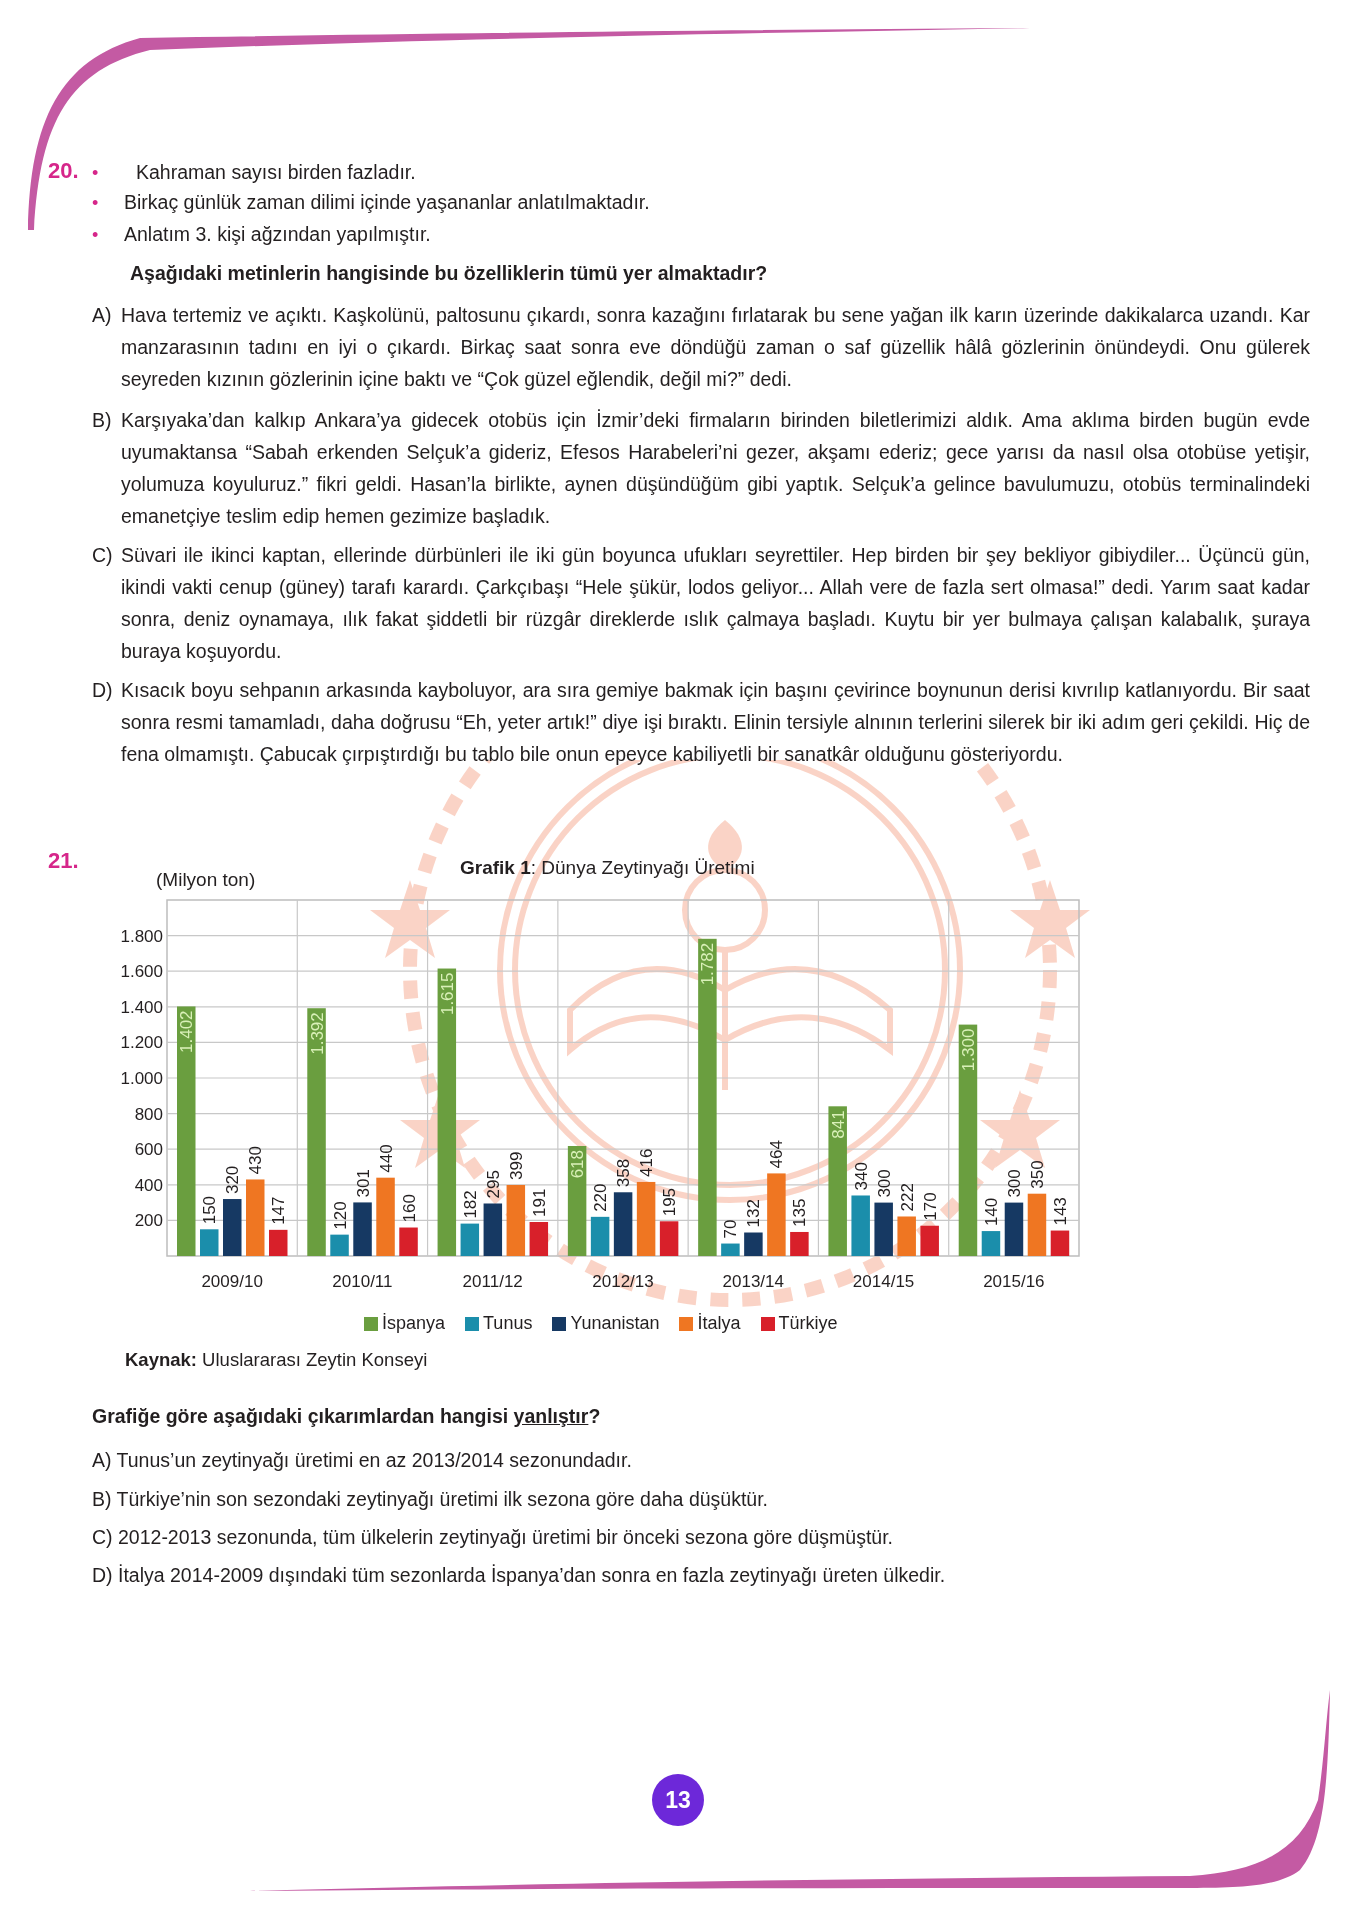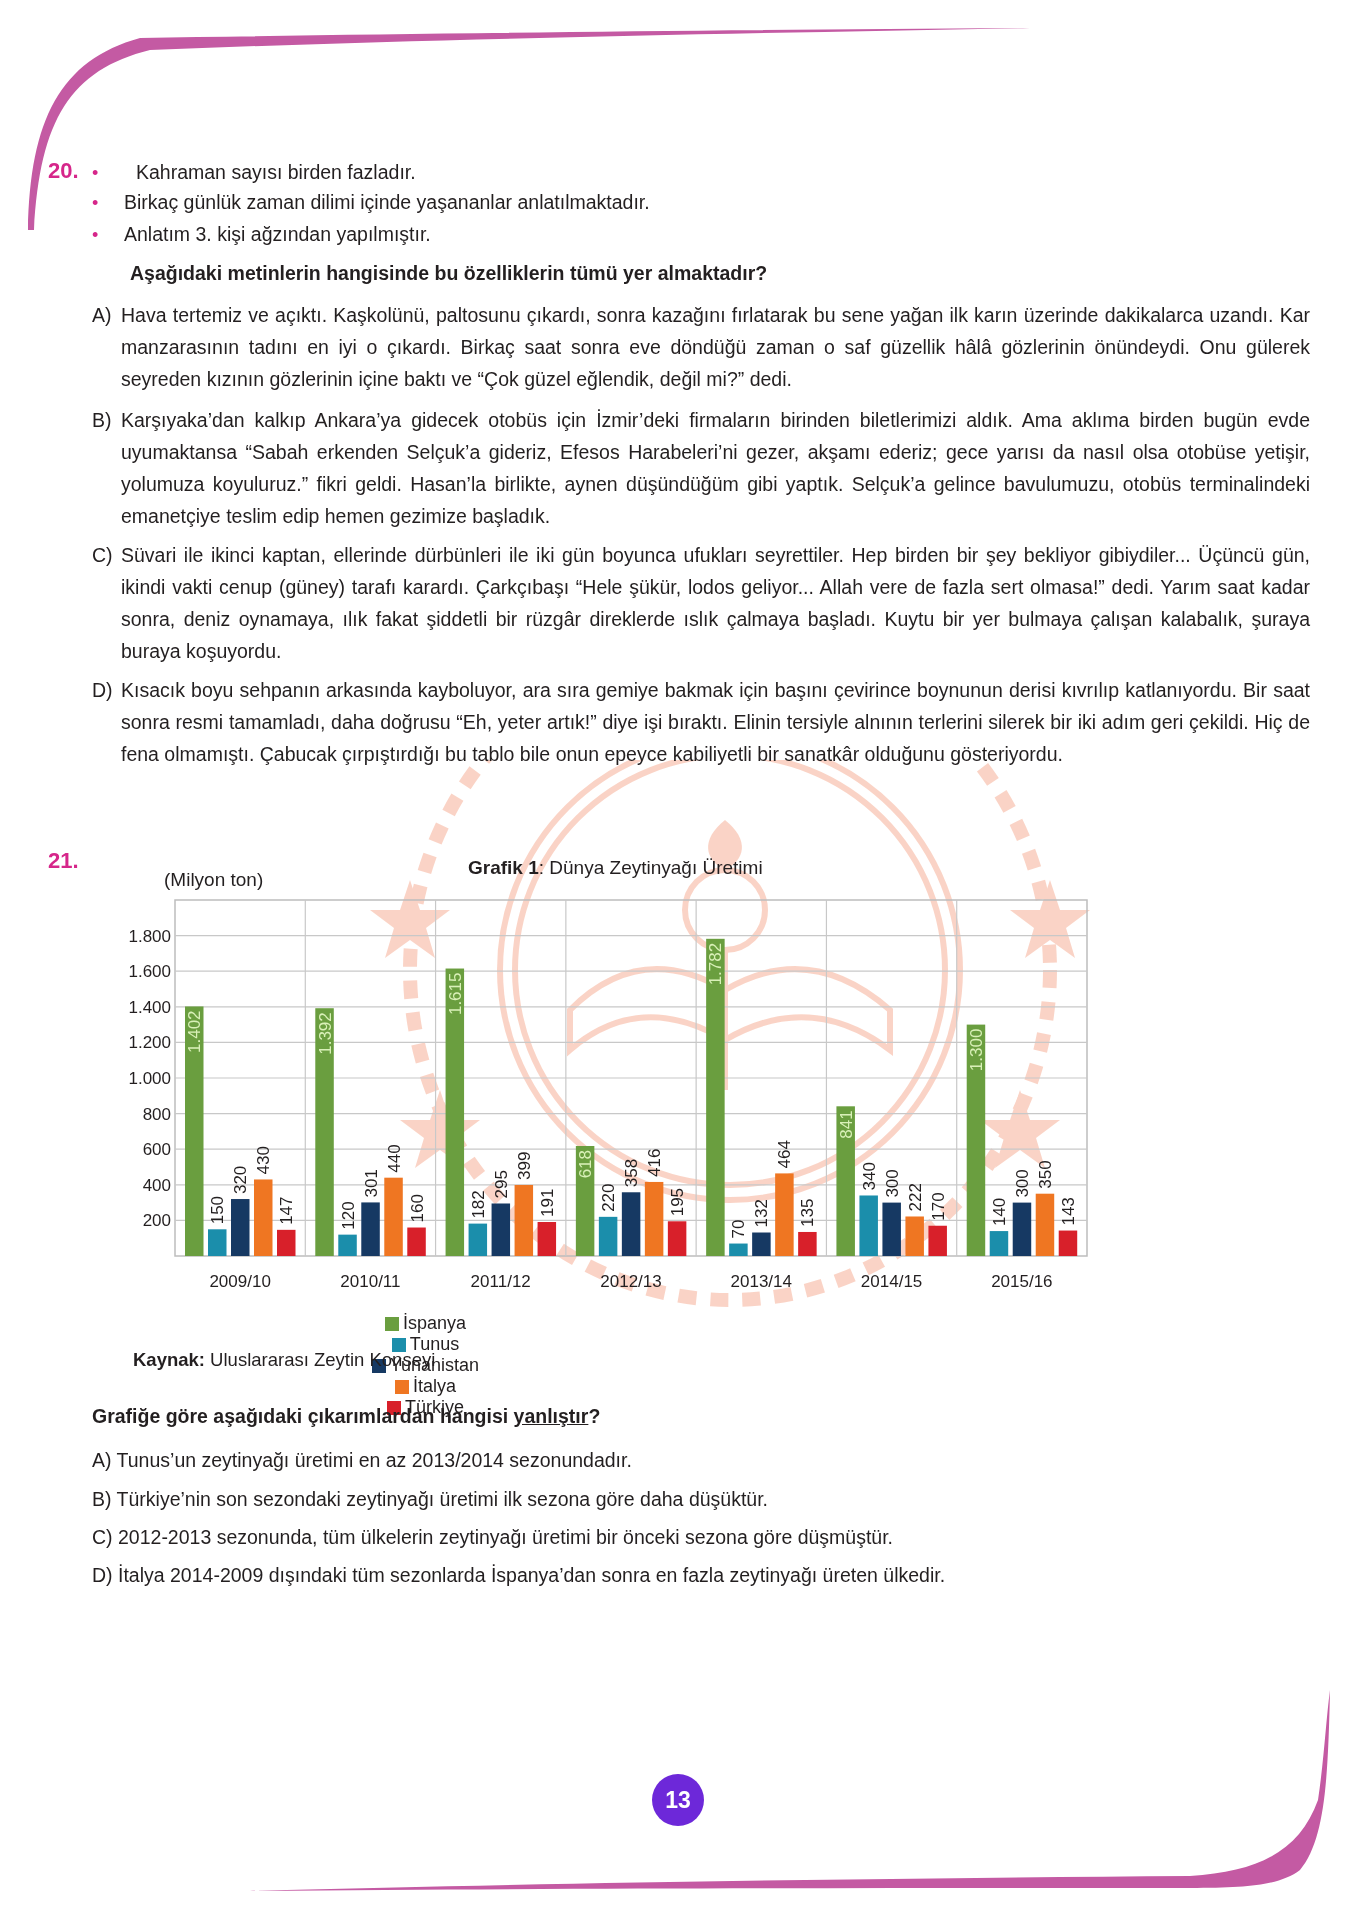--- a/index.html
+++ b/index.html
@@ -10,25 +10,25 @@
 
   .qnum { position: absolute; color: #d6268a; font-weight: bold; font-size: 22px; }
   .bullet-line { position: absolute; left: 92px; font-size: 19.5px; line-height: 24px; }
   .bullet-dot { color: #d6268a; display: inline-block; width: 32px; font-size: 18px; }
   .stem { position: absolute; left: 92px; font-weight: bold; font-size: 19.5px; }
   .opt { position: absolute; left: 92px; width: 1218px; font-size: 19.5px; line-height: 32px; }
   .opt .letter { position: absolute; left: 0; top: 0; }
   .opt .body { display: block; padding-left: 29px; text-align: justify; text-align-last: left; }
   .opt-short { position: absolute; left: 92px; font-size: 19.5px; }
 
-  .chart-wrap { position: absolute; left: 16px; top: 0; width: 1084px; height: 1920px; text-align: right; }
+  .chart-wrap { position: absolute; left: 8px; top: 0; width: 1084px; height: 1920px; text-align: right; }
   .unit-label { position: absolute; left: 148px; top: 869px; font-size: 19px; }
   .chart-title { position: absolute; left: 452px; top: 857px; font-size: 19px; }
   .chart-title b { font-weight: bold; }
-  .legend { position: absolute; left: 356px; top: 1313px; font-size: 18px; display: flex; align-items: center; flex-direction: column; }
+  .legend { position: absolute; left: 356px; top: 1313px; font-size: 18px; display: flex; align-items: center; }
   .legend-item { display: flex; align-items: center; margin-right: 20px; }
   .legend-swatch { width: 14px; height: 14px; display: inline-block; margin-right: 4px; }
   .source { position: absolute; left: 117px; top: 1349px; font-size: 18.5px; }
   .source b { font-weight: bold; }
 
   .page-num { position: absolute; left: 652px; top: 1774px; width: 52px; height: 52px; border-radius: 50%;
               background: #6d28d9; color: #fff; font-weight: bold; font-size: 23px;
               display: flex; align-items: center; justify-content: center; }
   svg text { font-family: "Liberation Sans", sans-serif; }
 </style>

